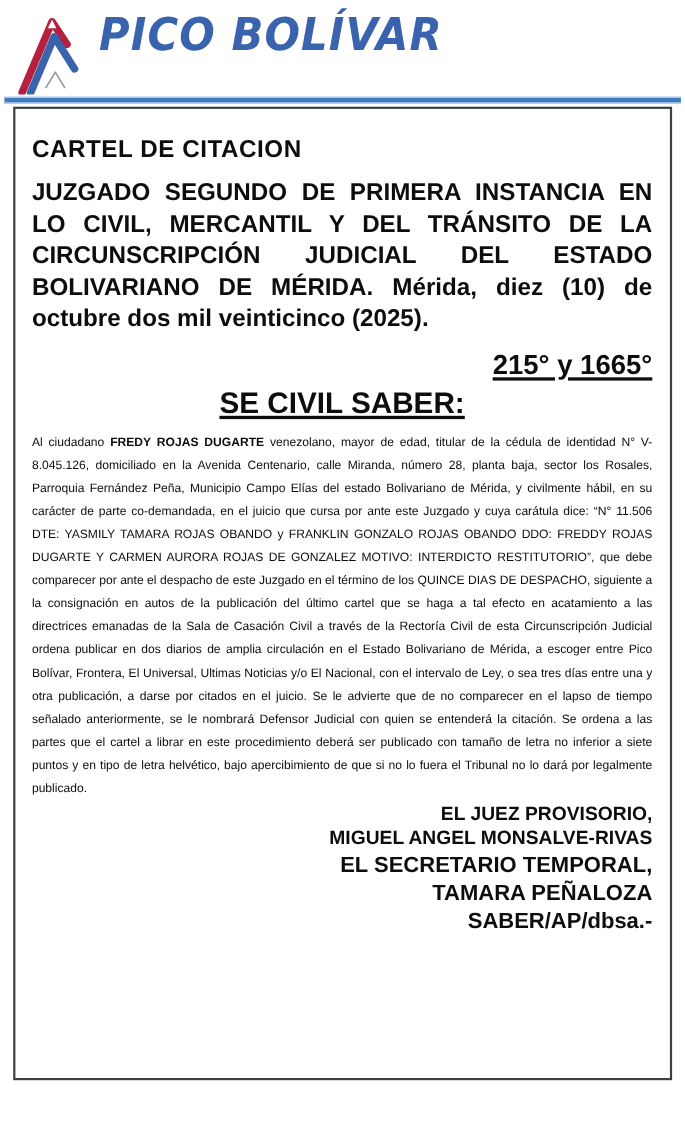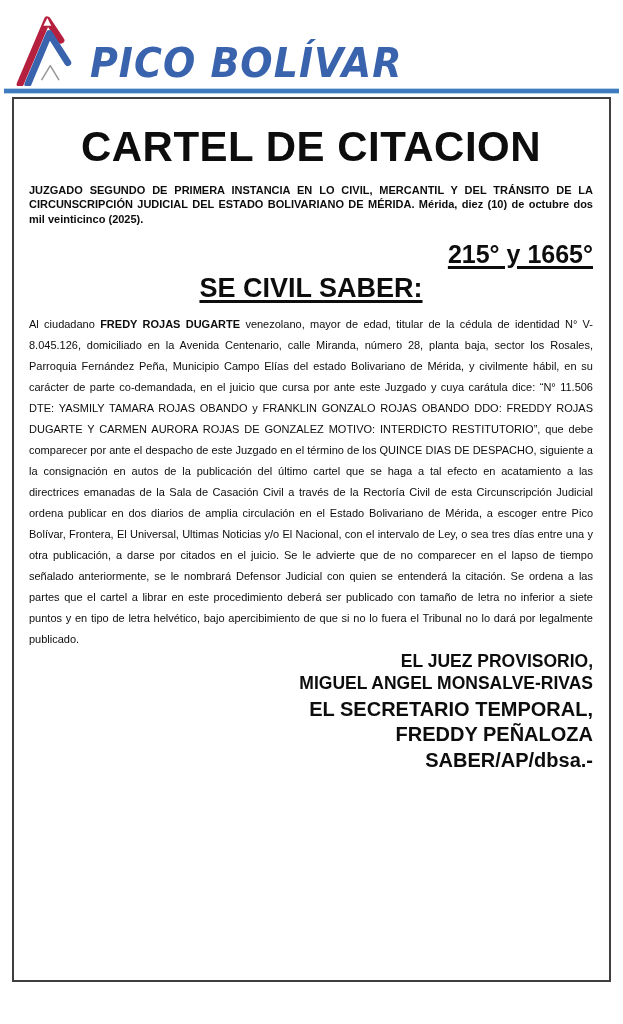--- a/index.html
+++ b/index.html
@@ -17,21 +17,20 @@
 
   
   .masthead {
     height: 78px;
     padding: 8px 0 0 14px;
     display: flex;
     align-items: flex-end;
   }
   .logo {
     display: flex;
-    align-items: flex-end;
   }
   .mountain-svg {
     width: 92px;
     height: 72px;
     flex: 0 0 auto;
   }
   .logo-text {
     font-family: "DejaVu Sans", sans-serif;
     font-weight: bold;
     font-style: italic;
@@ -62,30 +61,30 @@
     box-sizing: border-box;
   }
 
   .expediente {
     font-weight: bold;
     font-size: 17px;
     margin: 4px 0 0 0;
   }
 
   .notice-title {
-    font-size: 42px;
+    font-size: 22px;
     font-weight: bold;
-    text-align: center;
+    text-align: left;
     letter-spacing: 0.5px;
     margin: 16px 0 12px 0;
   }
 
   .court-par {
     font-weight: bold;
-    font-size: 11px;
+    font-size: 22px;
     line-height: 1.3;
     text-align: justify;
     margin: 12px 0 14px 0;
   }
 
   .anniv-heading {
     font-size: 25px;
     font-weight: bold;
     text-align: right;
     text-decoration: underline;
@@ -163,17 +162,17 @@
 
   <p class="body-par"><span>Al ciudadano </span><strong>FREDY ROJAS DUGARTE</strong><span> venezolano, mayor de edad, titular de la cédula de identidad N° V-8.045.126, domiciliado en la Avenida Centenario, calle Miranda, número 28, planta baja, sector los Rosales, Parroquia Fernández Peña, Municipio Campo Elías del estado Bolivariano de Mérida, y civilmente hábil, en su carácter de parte co-demandada, en el juicio que cursa por ante este Juzgado y cuya carátula dice: “N° 11.506 DTE: YASMILY TAMARA ROJAS OBANDO y FRANKLIN GONZALO ROJAS OBANDO DDO: FREDDY ROJAS DUGARTE Y CARMEN AURORA ROJAS DE GONZALEZ MOTIVO: INTERDICTO RESTITUTORIO”, que debe comparecer por ante el despacho de este Juzgado en el término de los QUINCE DIAS DE DESPACHO, siguiente a la consignación en autos de la publicación del último cartel que se haga a tal efecto en acatamiento a las directrices emanadas de la Sala de Casación Civil a través de la Rectoría Civil de esta Circunscripción Judicial ordena publicar en dos diarios de amplia circulación en el Estado Bolivariano de Mérida, a escoger entre Pico Bolívar, Frontera, El Universal, Ultimas Noticias y/o El Nacional, con el intervalo de Ley, o sea tres días entre una y otra publicación, a darse por citados en el juicio. Se le advierte que de no comparecer en el lapso de tiempo señalado anteriormente, se le nombrará Defensor Judicial con quien se entenderá la citación. Se ordena a las partes que el cartel a librar en este procedimiento deberá ser publicado con tamaño de letra no inferior a siete puntos y en tipo de letra helvético, bajo apercibimiento de que si no lo fuera el Tribunal no lo dará por legalmente publicado.</span></p>
 
   <div class="sig-right">
     <p>EL JUEZ PROVISORIO,</p>
     <p>MIGUEL ANGEL MONSALVE-RIVAS</p>
   </div>
 
   <div class="sig-left">
     <p>EL SECRETARIO TEMPORAL,</p>
-    <p>FREDDY PEÑALOZA</p>
+    <p>TAMARA PEÑALOZA</p>
     <p>SABER/AP/dbsa.-</p>
   </div>
 
 </section>
 
 </body></html>

